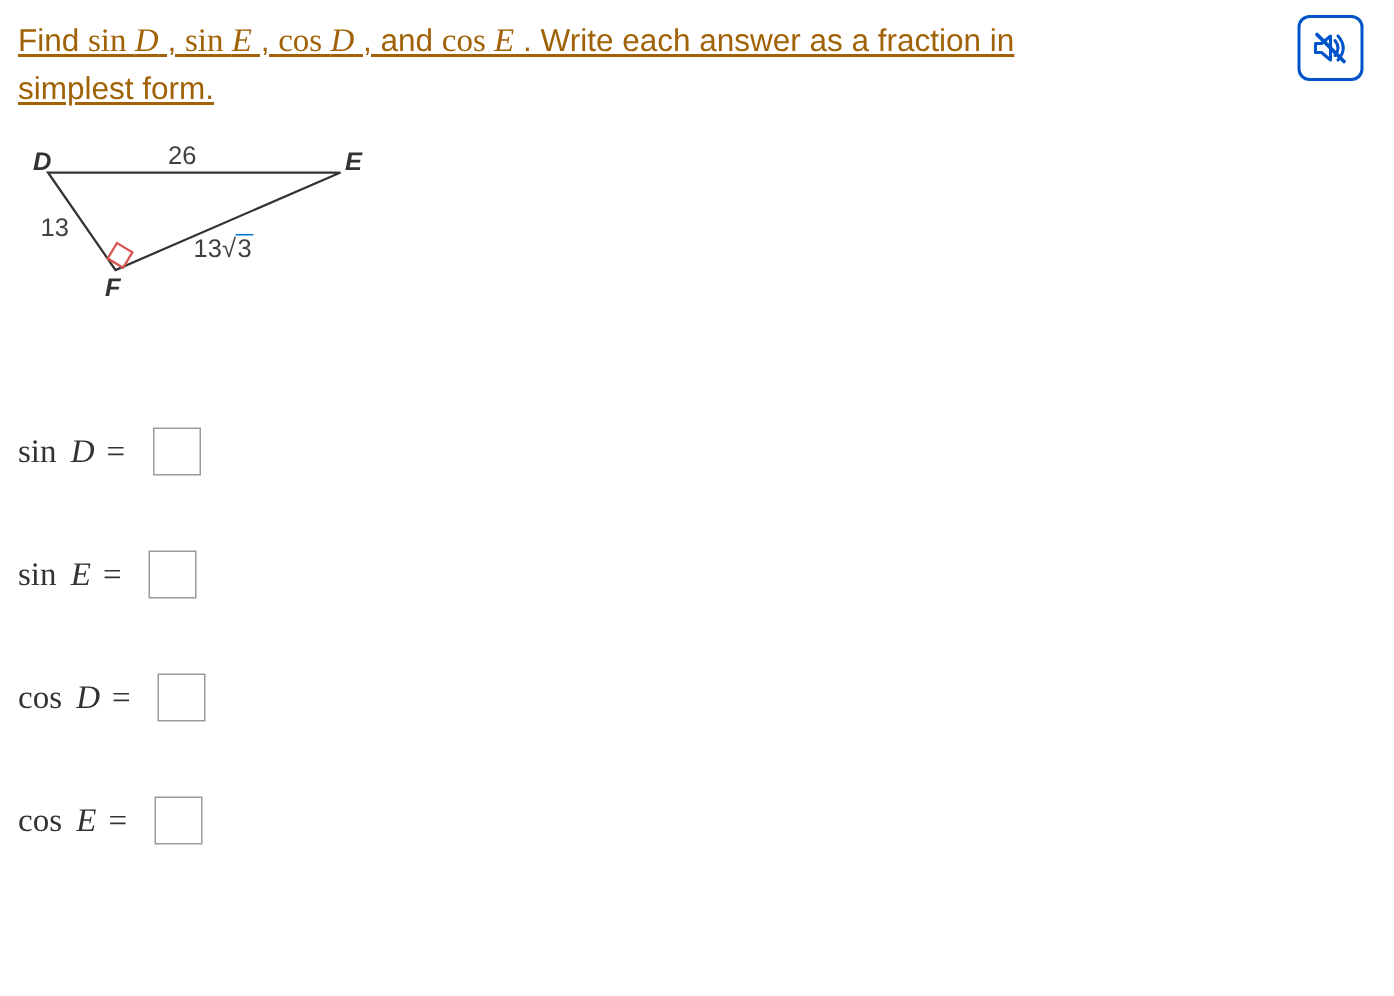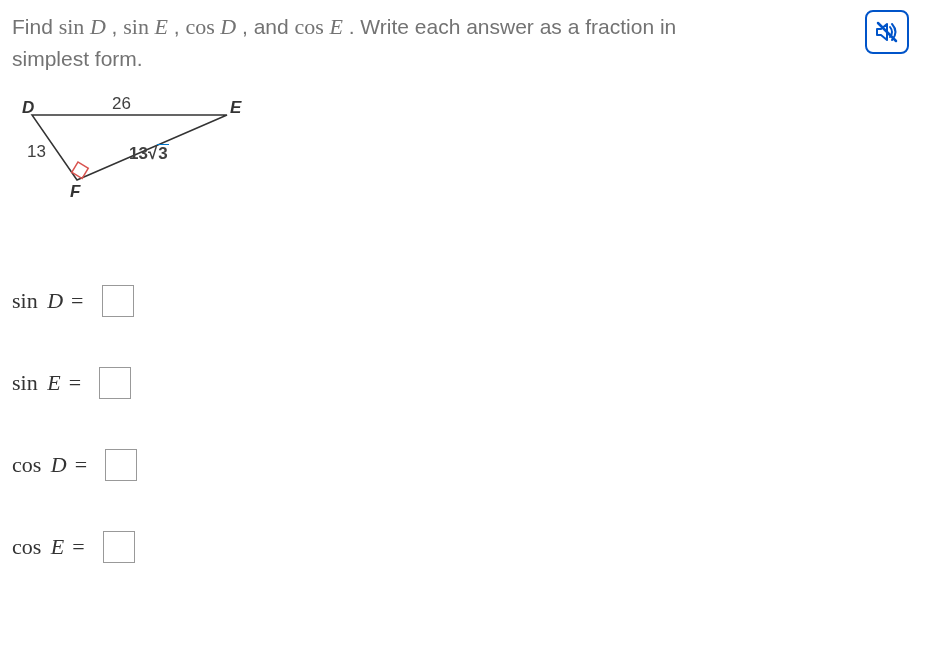--- a/index.html
+++ b/index.html
@@ -10,24 +10,25 @@
     body {
       font-family: Georgia, 'Times New Roman', serif;
       width: 929px;
       height: 664px;
       background: #fff;
       position: relative;
       padding: 10px 12px;
     }
     .prompt {
       font-size: 21px;
-      color: #737373;
+      color: #a16207;
       line-height: 1.5;
       font-family: Arial, sans-serif;
       max-width: 720px;
+      text-decoration: underline;
     }
     .math-var {
       font-family: Georgia, 'Times New Roman', serif;
       font-style: italic;
       font-size: 22px;
     }
     .math-fn {
       font-family: Georgia, 'Times New Roman', serif;
       font-size: 22px;
     }
@@ -123,21 +124,21 @@
     <polygon points="20,15 215,15 65,80" fill="none" stroke="#333" stroke-width="1.5"></polygon>
 
     <rect x="61" y="64" width="12" height="12" fill="none" stroke="#d9534f" stroke-width="1.5" transform="rotate(31 67 72)"></rect>
   </svg>
   <div class="tri-label" style="left:10px; top:-2px;">D</div>
   <div class="tri-label" style="left:218px; top:-2px;">E</div>
   <div class="tri-label" style="left:58px; top:82px;">F</div>
 
   <div class="tri-side" style="left:100px; top:-6px;">26</div>
   <div class="tri-side" style="left:15px; top:42px;">13</div>
-  <div class="tri-side" style="left:117px; top:44px;font-weight:bold;">
+  <div class="tri-side" style="left:117px; top:56px;">
     <span>13</span><span style="font-size:17px;">√</span><span class="radical-line">3</span>
   </div>
 </div>
 
 <div class="answers">
 
   <div class="answer-row">
     <span class="lbl">
       <span class="math-fn">sin</span>&nbsp;<span class="math-var">D</span>
       <span class="eq-sign">=</span>

